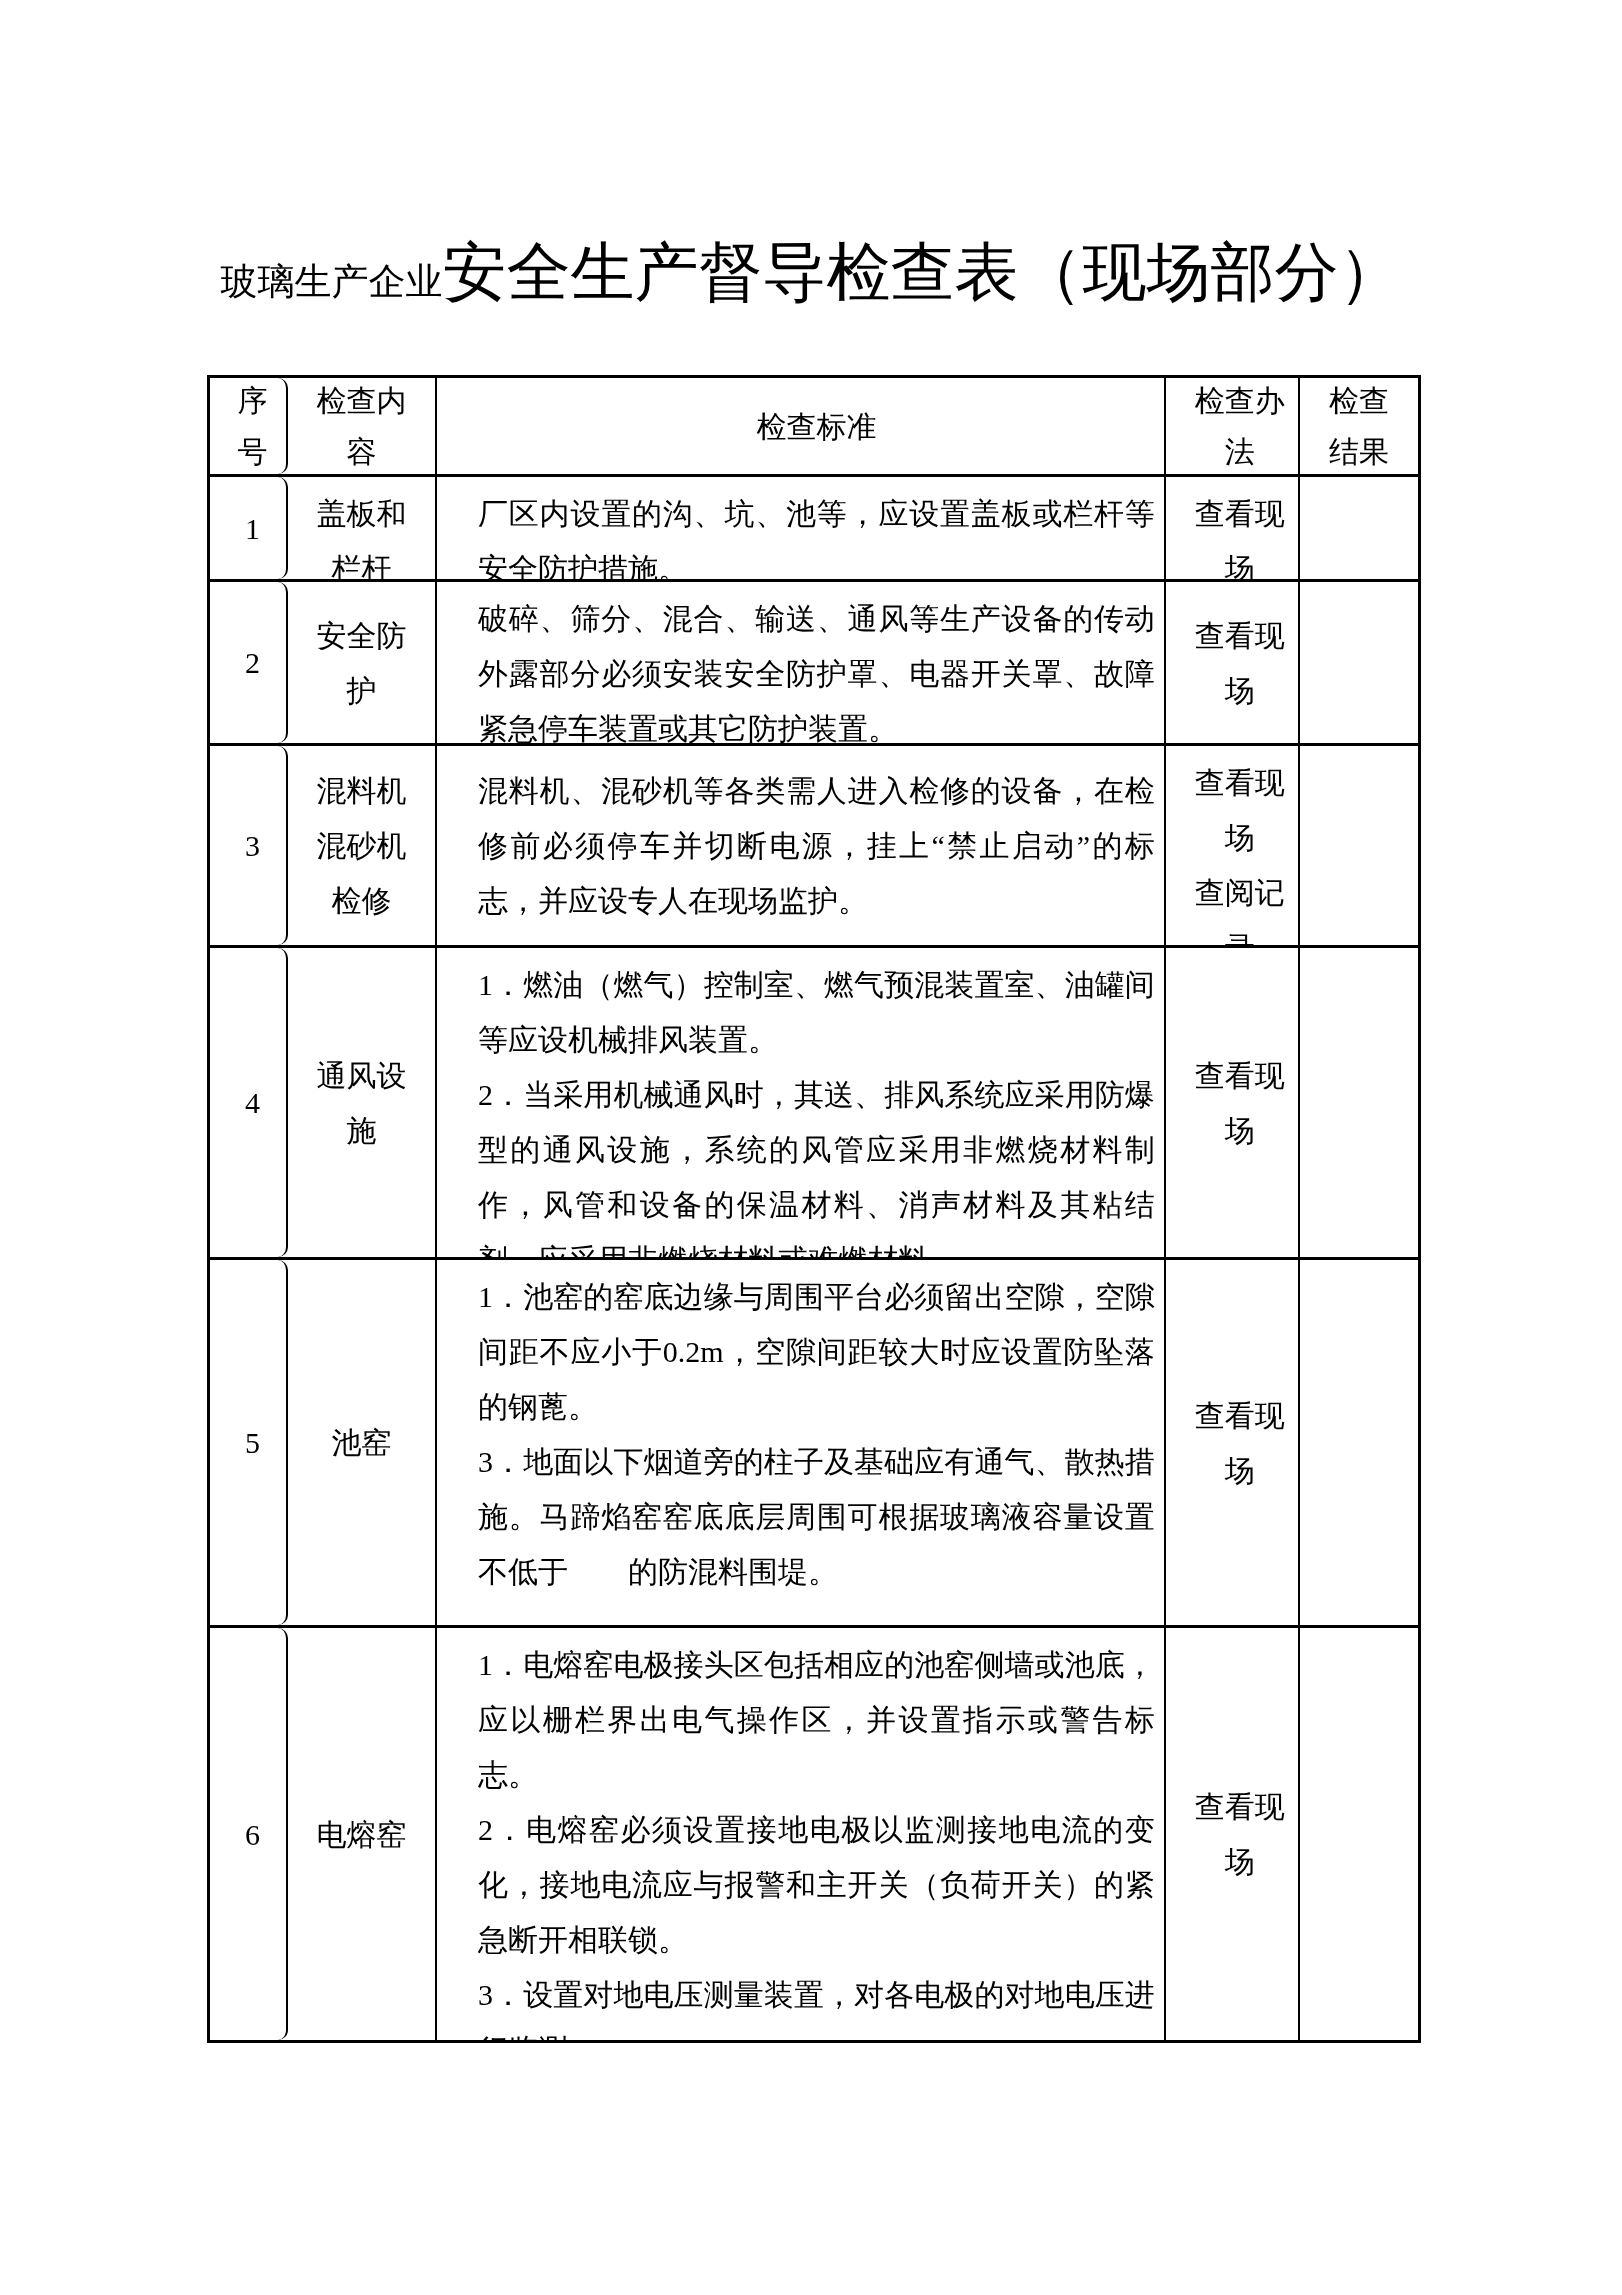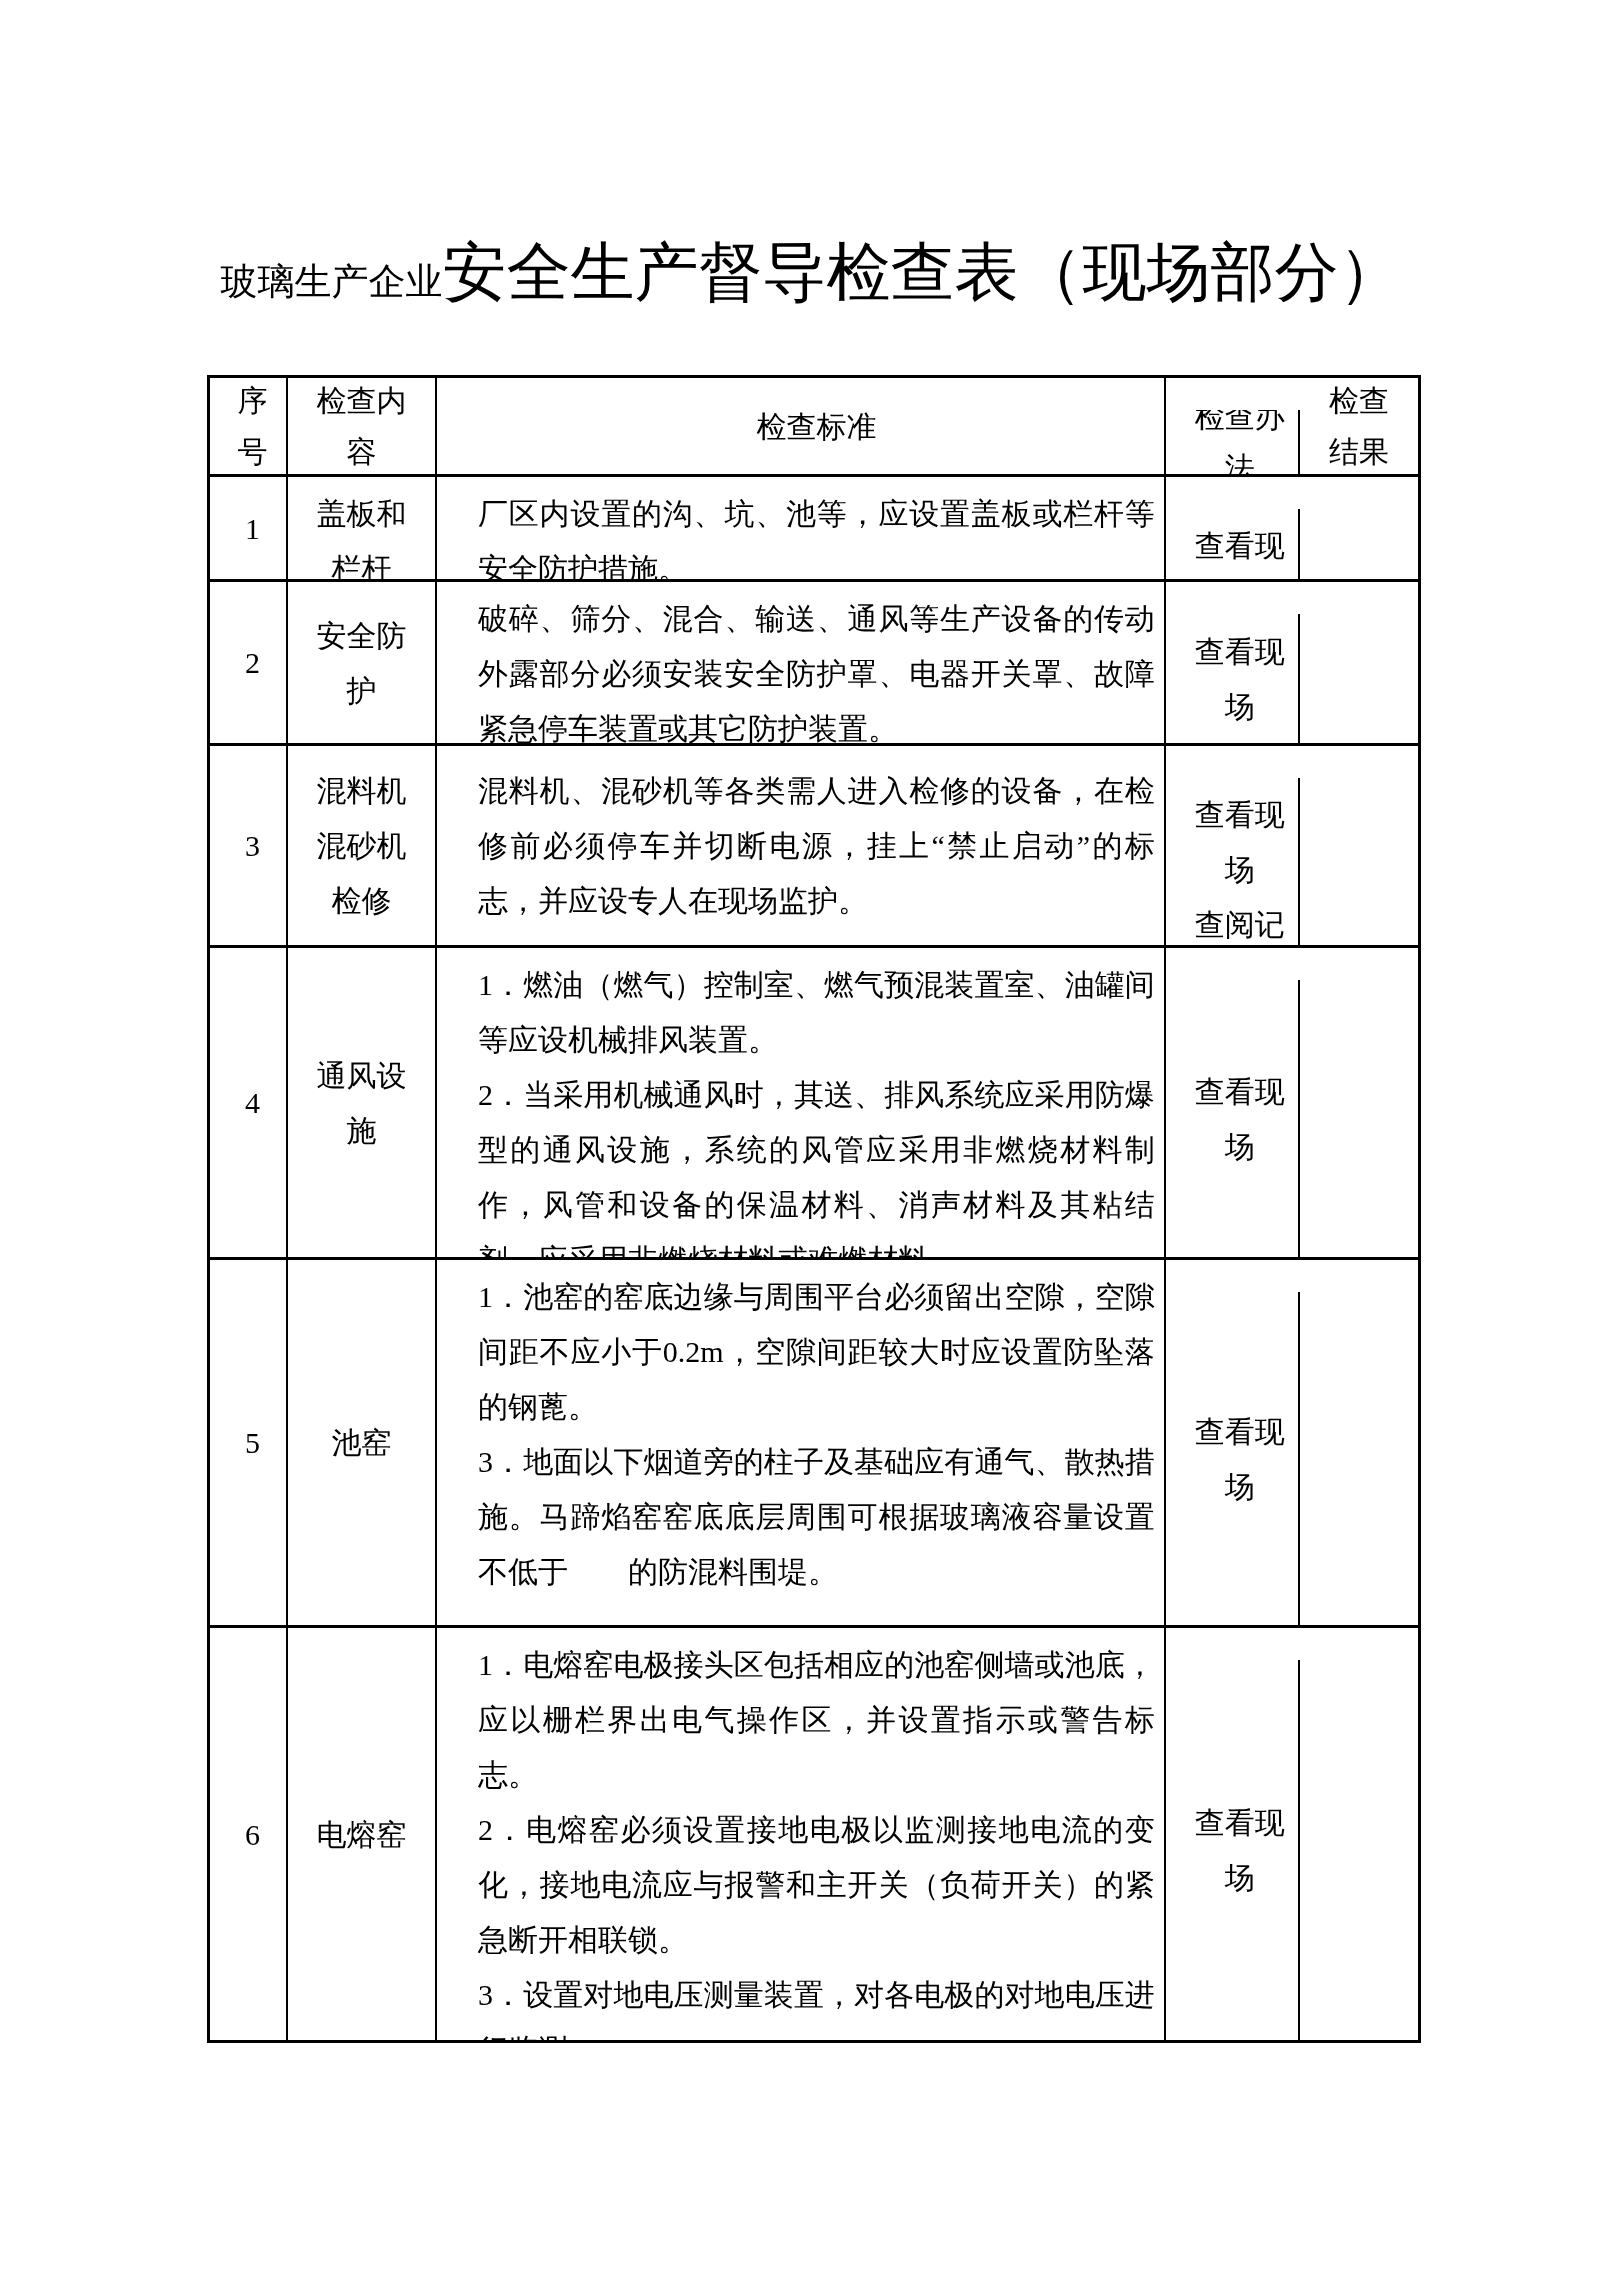--- a/index.html
+++ b/index.html
@@ -41,24 +41,24 @@
     overflow:hidden;
     display:flex;
     flex-direction:column;
     justify-content:center; 
     height:100%;
     flex-shrink:0;
   }
   .tr > .td{height:auto;}
   .td:last-child{border-right:none;text-align:center;}
   .td.top{justify-content:flex-start;padding-top:9.2px;}
-  .c1{width:78px;padding-left:18px;padding-right:9.2px;text-align:center;}
+  .c1{width:78px;padding-left:18px;padding-right:9.2px;text-align:center;border-radius:10px;}
   .c2{width:149px;padding-left:15.7px;padding-right:15.7px;text-align:center;}
   .c3{width:729px;padding-left:41px;padding-right:9.2px;text-align:justify;text-align-last:left;}
-  .c4{width:134px;padding-left:15.7px;padding-right:0;text-align:center;margin-top:32px;}
+  .c4{width:134px;padding-left:15.7px;padding-right:0;text-align:center;}
   .c5{width:118px;padding-left:15.7px;padding-right:15.7px;text-align:center;}
   .para{
     font-size:30px;
     line-height:55px;
     word-break:break-all;
     overflow-wrap:anywhere;
   }
   .thead .para{line-height:51px;}
 </style>
 </head>

